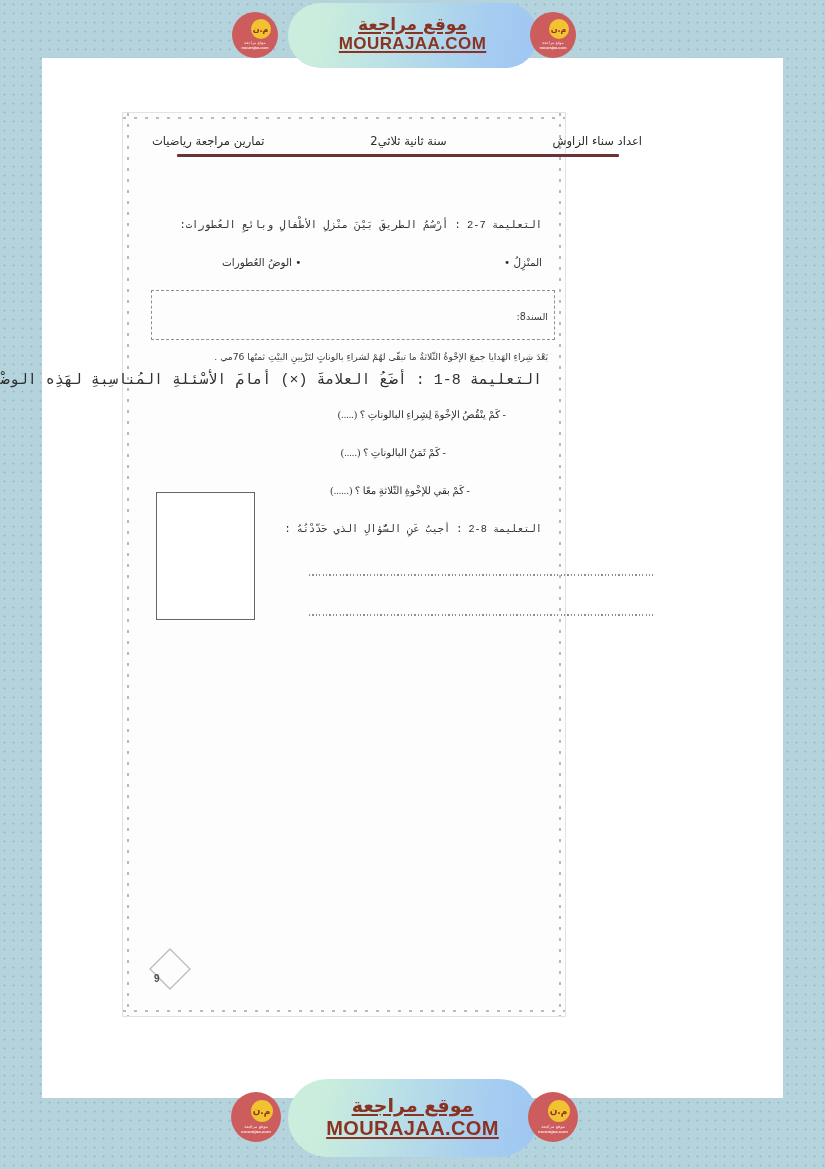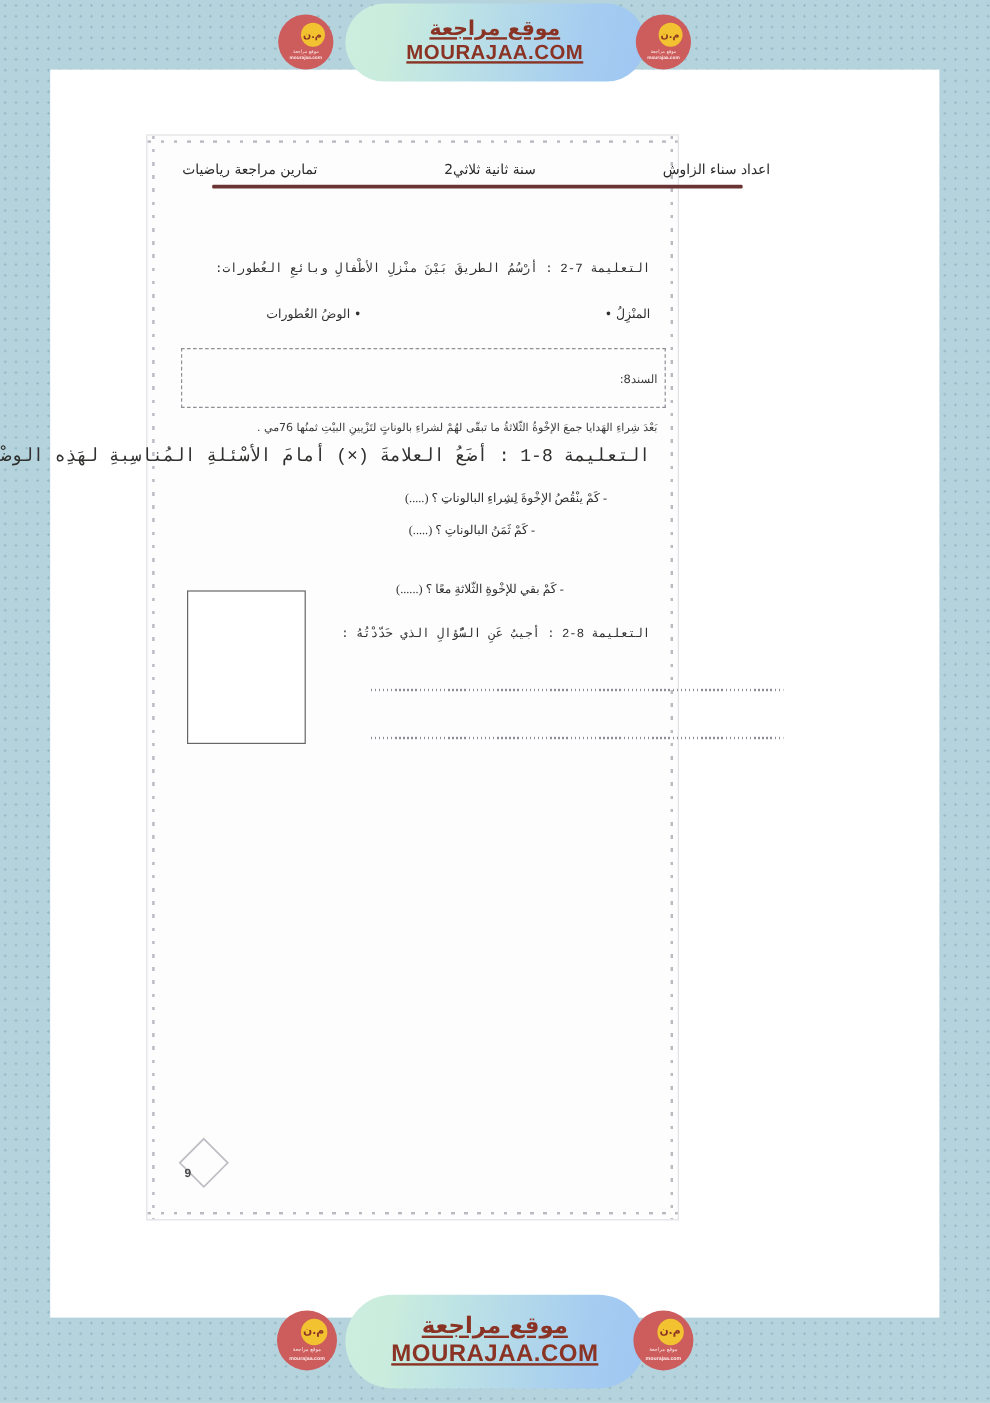--- a/index.html
+++ b/index.html
@@ -264,21 +264,21 @@
   .sub-q {
     position: absolute;
     right: 50px;
     direction: rtl;
     font-family: Liberation Serif, serif;
     font-size: 10.2px;
     color: #30302f;
     white-space: nowrap;
   }
   #subq-0 { top: 287px; }
-  #subq-1 { top: 314px; right: 110px; }
+  #subq-1 { top: 325px; right: 110px; }
   #subq-2 { top: 363px; right: 86px; }
 
   #q8-2 { right: 14px; top: 401px; font-size: 10.2px; }
 
   
   #answer-box {
     position: absolute;
     left: 24px;
     top: 370px;
     width: 99px;

